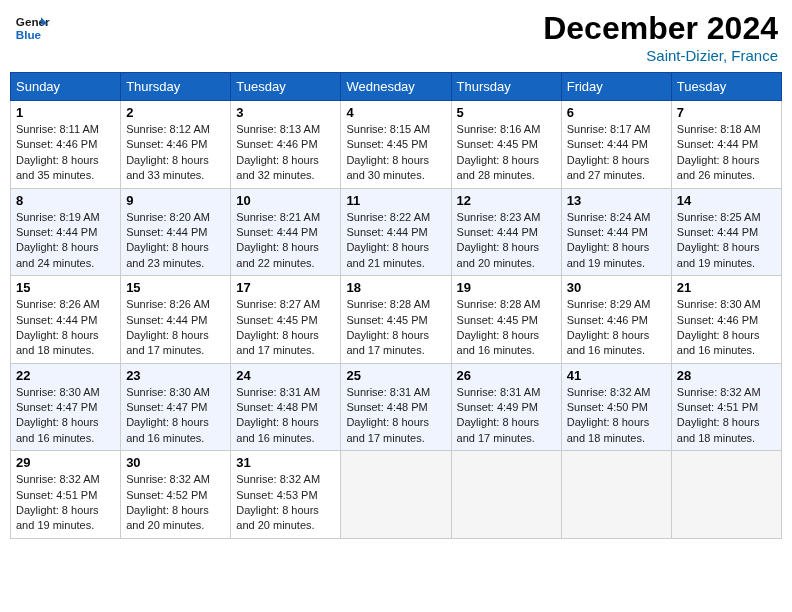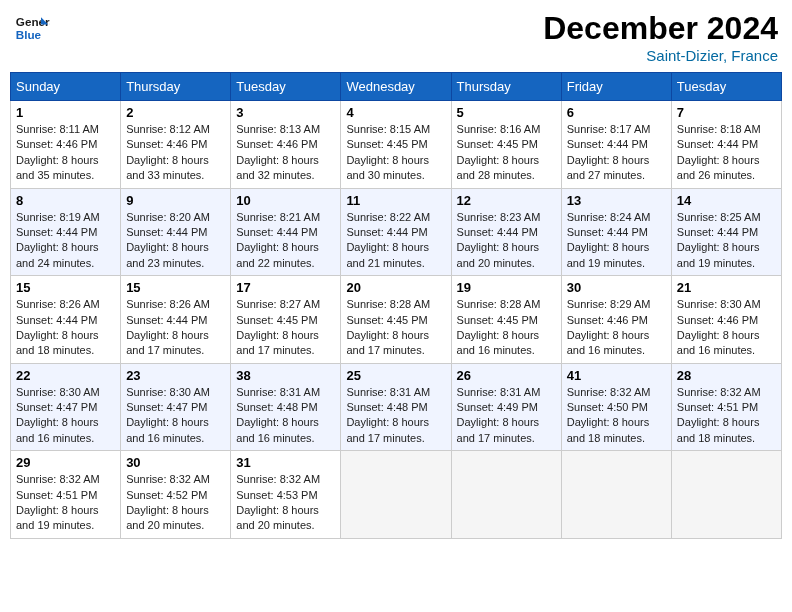--- a/index.html
+++ b/index.html
@@ -126,29 +126,29 @@
         <td><span class="day-num">10</span><span class="cell-text">Sunrise: 8:21 AM<br>Sunset: 4:44 PM<br>Daylight: 8 hours and 22 minutes.</span></td>
         <td><span class="day-num">11</span><span class="cell-text">Sunrise: 8:22 AM<br>Sunset: 4:44 PM<br>Daylight: 8 hours and 21 minutes.</span></td>
         <td><span class="day-num">12</span><span class="cell-text">Sunrise: 8:23 AM<br>Sunset: 4:44 PM<br>Daylight: 8 hours and 20 minutes.</span></td>
         <td><span class="day-num">13</span><span class="cell-text">Sunrise: 8:24 AM<br>Sunset: 4:44 PM<br>Daylight: 8 hours and 19 minutes.</span></td>
         <td><span class="day-num">14</span><span class="cell-text">Sunrise: 8:25 AM<br>Sunset: 4:44 PM<br>Daylight: 8 hours and 19 minutes.</span></td>
       </tr>
       <tr>
         <td><span class="day-num">15</span><span class="cell-text">Sunrise: 8:26 AM<br>Sunset: 4:44 PM<br>Daylight: 8 hours and 18 minutes.</span></td>
         <td><span class="day-num">15</span><span class="cell-text">Sunrise: 8:26 AM<br>Sunset: 4:44 PM<br>Daylight: 8 hours and 17 minutes.</span></td>
         <td><span class="day-num">17</span><span class="cell-text">Sunrise: 8:27 AM<br>Sunset: 4:45 PM<br>Daylight: 8 hours and 17 minutes.</span></td>
-        <td><span class="day-num">20</span><span class="cell-text">Sunrise: 8:28 AM<br>Sunset: 4:45 PM<br>Daylight: 8 hours and 17 minutes.</span></td>
+        <td><span class="day-num">18</span><span class="cell-text">Sunrise: 8:28 AM<br>Sunset: 4:45 PM<br>Daylight: 8 hours and 17 minutes.</span></td>
         <td><span class="day-num">19</span><span class="cell-text">Sunrise: 8:28 AM<br>Sunset: 4:45 PM<br>Daylight: 8 hours and 16 minutes.</span></td>
         <td><span class="day-num">30</span><span class="cell-text">Sunrise: 8:29 AM<br>Sunset: 4:46 PM<br>Daylight: 8 hours and 16 minutes.</span></td>
         <td><span class="day-num">21</span><span class="cell-text">Sunrise: 8:30 AM<br>Sunset: 4:46 PM<br>Daylight: 8 hours and 16 minutes.</span></td>
       </tr>
       <tr>
         <td><span class="day-num">22</span><span class="cell-text">Sunrise: 8:30 AM<br>Sunset: 4:47 PM<br>Daylight: 8 hours and 16 minutes.</span></td>
         <td><span class="day-num">23</span><span class="cell-text">Sunrise: 8:30 AM<br>Sunset: 4:47 PM<br>Daylight: 8 hours and 16 minutes.</span></td>
-        <td><span class="day-num">38</span><span class="cell-text">Sunrise: 8:31 AM<br>Sunset: 4:48 PM<br>Daylight: 8 hours and 16 minutes.</span></td>
+        <td><span class="day-num">24</span><span class="cell-text">Sunrise: 8:31 AM<br>Sunset: 4:48 PM<br>Daylight: 8 hours and 16 minutes.</span></td>
         <td><span class="day-num">25</span><span class="cell-text">Sunrise: 8:31 AM<br>Sunset: 4:48 PM<br>Daylight: 8 hours and 17 minutes.</span></td>
         <td><span class="day-num">26</span><span class="cell-text">Sunrise: 8:31 AM<br>Sunset: 4:49 PM<br>Daylight: 8 hours and 17 minutes.</span></td>
         <td><span class="day-num">41</span><span class="cell-text">Sunrise: 8:32 AM<br>Sunset: 4:50 PM<br>Daylight: 8 hours and 18 minutes.</span></td>
         <td><span class="day-num">28</span><span class="cell-text">Sunrise: 8:32 AM<br>Sunset: 4:51 PM<br>Daylight: 8 hours and 18 minutes.</span></td>
       </tr>
       <tr class="last-row">
         <td><span class="day-num">29</span><span class="cell-text">Sunrise: 8:32 AM<br>Sunset: 4:51 PM<br>Daylight: 8 hours and 19 minutes.</span></td>
         <td><span class="day-num">30</span><span class="cell-text">Sunrise: 8:32 AM<br>Sunset: 4:52 PM<br>Daylight: 8 hours and 20 minutes.</span></td>
         <td><span class="day-num">31</span><span class="cell-text">Sunrise: 8:32 AM<br>Sunset: 4:53 PM<br>Daylight: 8 hours and 20 minutes.</span></td>
         <td class="empty"></td>

